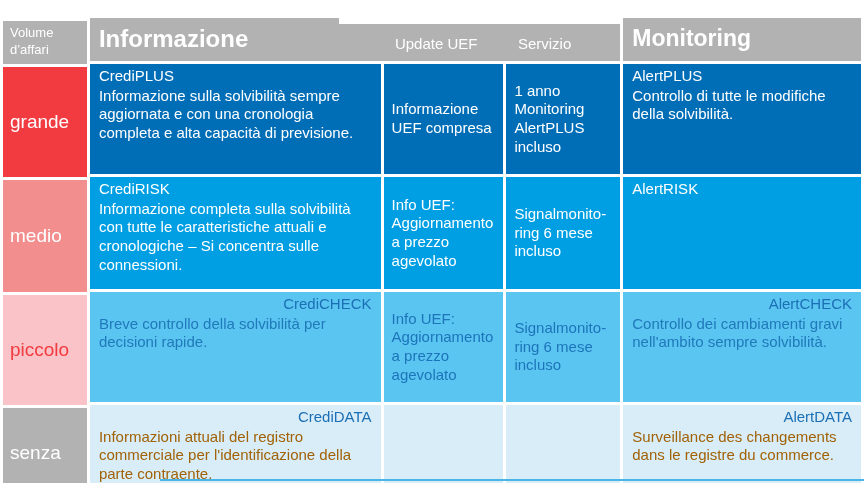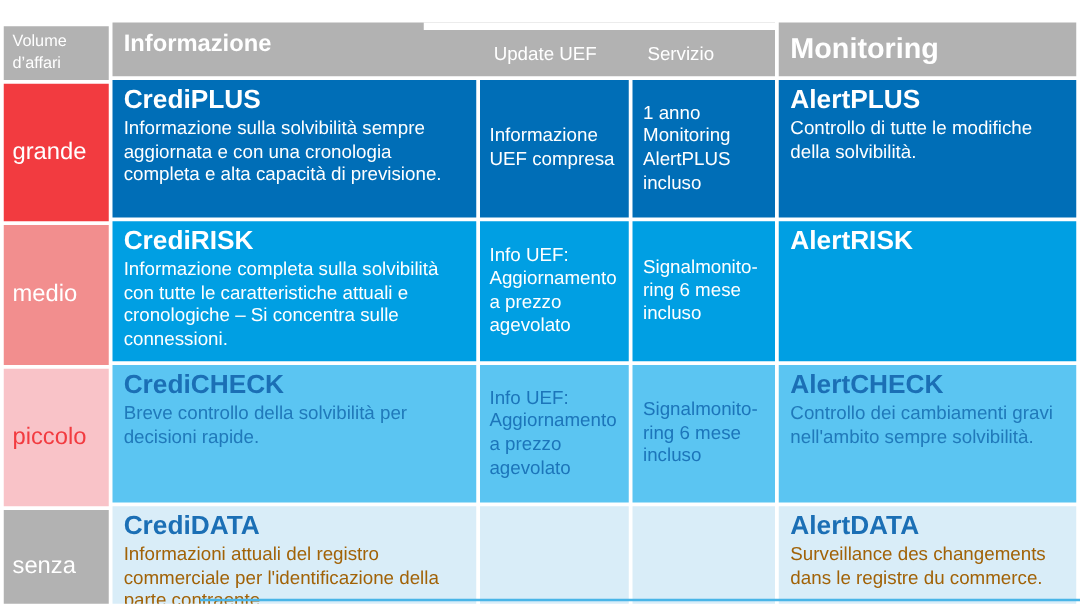--- a/index.html
+++ b/index.html
@@ -12,21 +12,21 @@
   .table { position:absolute; top:18px; left:3px; width:858px; }
 
   
   .hrow { display:flex; height:43px; margin-bottom:3px; }
   .vhead {
     width:84px; height:43px; background:#b2b2b2; color:#fff;
     font-size:13px; line-height:1.3; padding:4px 0 0 7px;
     position:relative; top:3px;
   }
   .hmain { width:531px; margin-left:3px; background:#b2b2b2; position:relative; color:#fff; }
-  .hbig { position:absolute; left:9px; top:7px; font-size:19px; font-weight:bold; }
+  .hbig { position:absolute; left:9px; top:7px; font-size:24px; font-weight:bold; }
   .notch { position:absolute; left:249px; top:0; width:282px; height:6px; background:#fff; }
   .hsub { position:absolute; bottom:7px; font-size:17px; text-align:center; }
   .hsub.upd { left:294px; width:120px; }
   .hsub.srv { left:417px; width:114px; }
   .hmon {
     width:238px; margin-left:3px; background:#b2b2b2; color:#fff;
     font-size:23px; font-weight:bold; padding:7px 0 0 9px;
   }
 
   
@@ -41,28 +41,28 @@
   .r0 .vol { background:#f23b40; }
   .r1 .vol { background:#f28e8e; }
   .r2 .vol { background:#f9c3c8; color:#f23b40; }
   .r3 .vol { background:#b2b2b2; }
 
   .prod  { width:291px; margin-left:3px; padding:3px 9px; }
   .upd   { width:120px; margin-left:3px; display:flex; align-items:center; padding:0 8px; font-size:15px; line-height:1.25; }
   .srv   { width:114px; margin-left:3px; display:flex; align-items:center; padding:0 8px; font-size:15px; line-height:1.25; }
   .mon   { width:238px; margin-left:3px; padding:3px 9px; }
 
-  .title { font-size:21px; font-weight:bold; line-height:1.25; }
+  .title { font-size:15px; font-weight:normal; line-height:1.25; }
   .desc  { font-size:15px; line-height:1.24; margin-top:1px; }
 
   .r0 .prod, .r0 .upd, .r0 .srv, .r0 .mon { background:#006eb7; color:#fff; }
   .r1 .prod, .r1 .upd, .r1 .srv, .r1 .mon { background:#009fe3; color:#fff; }
   .r2 .prod, .r2 .upd, .r2 .srv, .r2 .mon { background:#5bc5f2; color:#1c75ba; }
   .r3 .prod, .r3 .upd, .r3 .srv, .r3 .mon { background:#d9edf8; color:#1c75ba; }
-  .r2 .title, .r3 .title { color:#1b6fb5; }
+  .r2 .title, .r3 .title { color:#1b6fb5;text-align:right; }
   .r2 .desc  { color:#2079ba; }
   .r3 .desc  { color:#a16207; }
 
   .bottom-line { position:absolute; left:160px; top:479px; width:704px; height:2px; background:#49b5e7; }
 </style>
 </head>
 <body>
 
 <div class="table">
 

